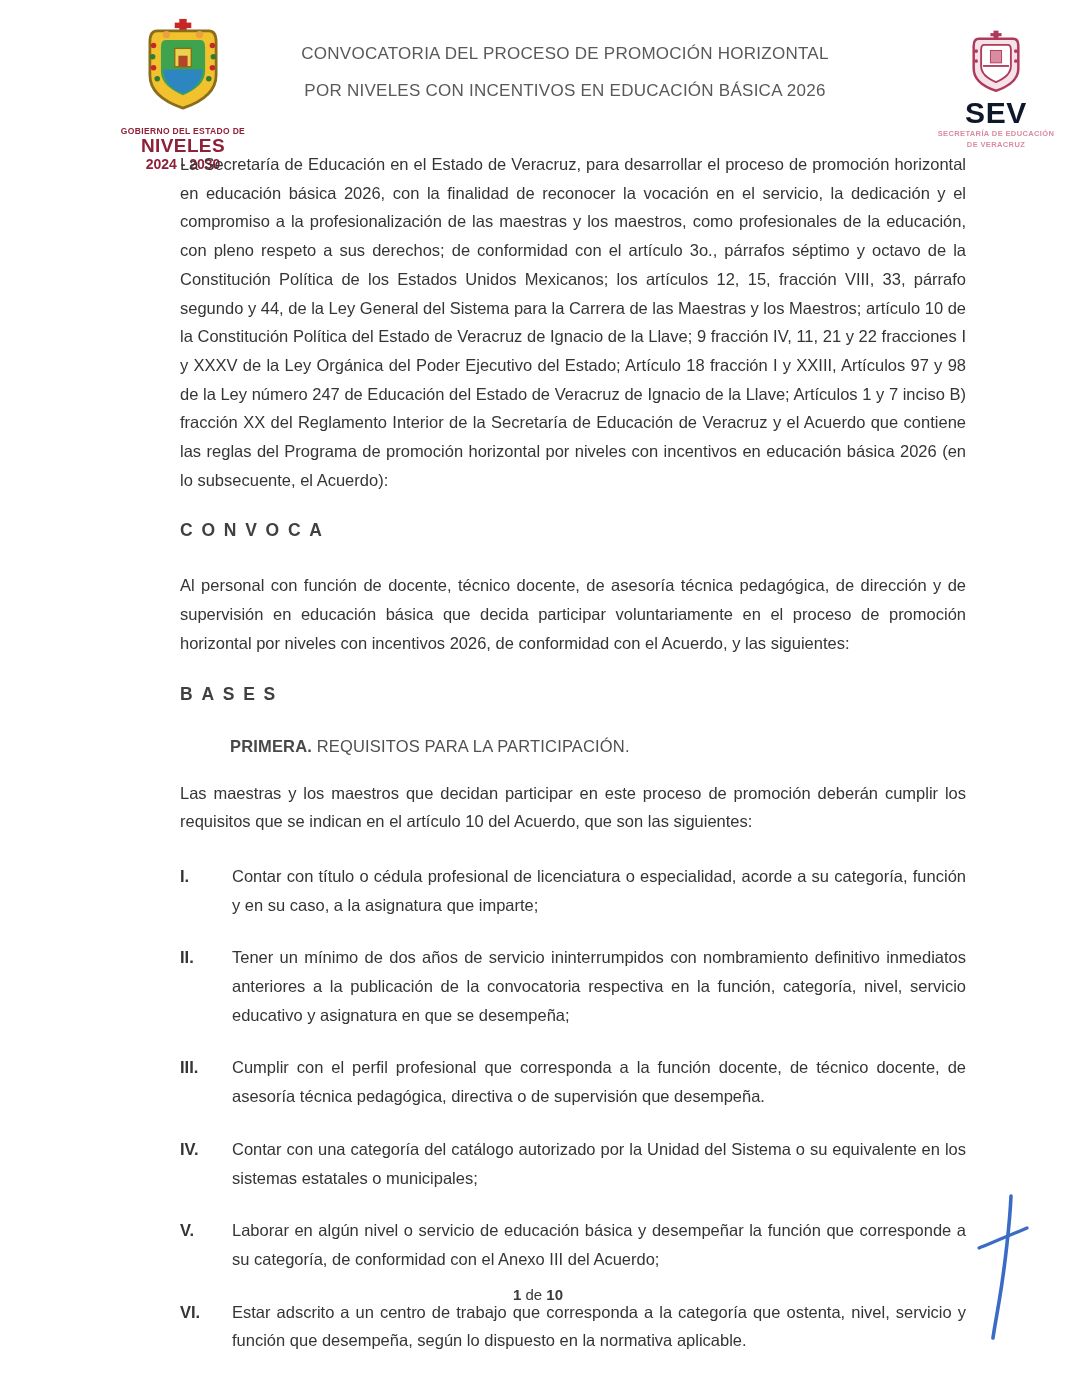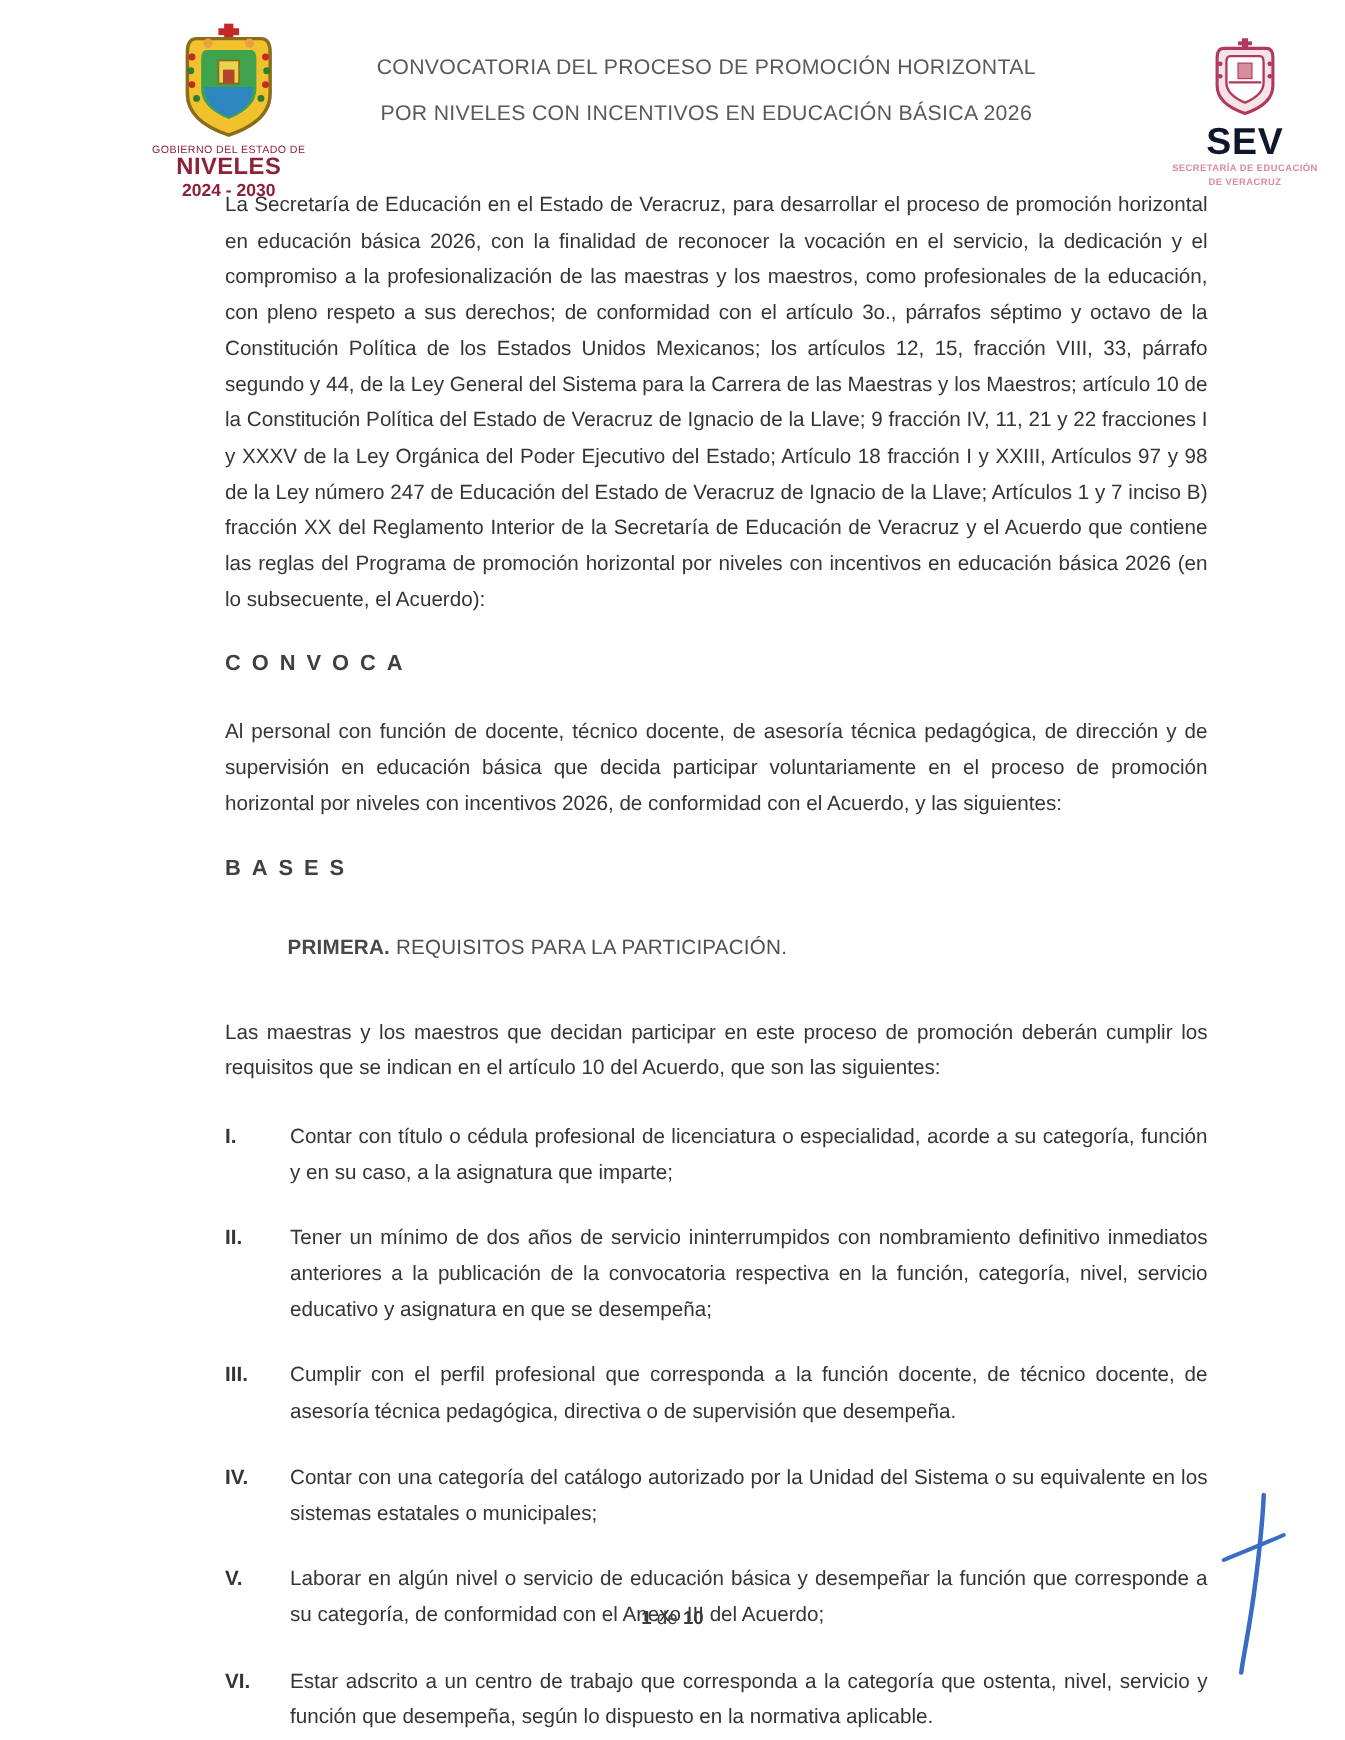--- a/index.html
+++ b/index.html
@@ -10,39 +10,39 @@
     background:#ffffff;
     font-family:"Liberation Sans", sans-serif;
     color:#353537;
     overflow:hidden;
   }
 
   
   .hdr { position:absolute; top:0; left:0; right:0; height:160px; }
   .logo-left { position:absolute; left:108px; top:18px; width:150px; text-align:center; }
   .logo-left .crest { display:block; margin:0 auto; }
-  .gob-line1 { font-size:8.5px; font-weight:normal; color:#8e2138; letter-spacing:.04em; margin-top:4px; }
+  .gob-line1 { font-size:8.5px; font-weight:bold; color:#8e2138; letter-spacing:.04em; margin-top:16px; }
   .gob-line2 { font-size:19px; font-weight:bold; color:#8e2138; letter-spacing:.02em; line-height:1.05; }
   .gob-line3 { font-size:14px; font-weight:bold; color:#8e2138; }
 
   .doc-title { position:absolute; left:280px; width:570px; top:44px; text-align:center;
                color:#58595b; font-size:17px; letter-spacing:.015em; }
   .doc-title .t-line { margin-bottom:17px; }
 
   .logo-right { position:absolute; left:932px; top:30px; width:128px; text-align:center; }
   .sev-acro { font-size:30px; font-weight:bold; color:#0f172a; letter-spacing:.02em; line-height:1; margin-top:2px; }
   .sev-cap { font-size:7.5px; font-weight:bold; color:#d98ba0; letter-spacing:.05em; line-height:1.5; }
 
   
   .doc-main { position:absolute; left:180px; width:786px; top:150px; }
   .para { text-align:justify; font-size:16.5px; line-height:1.74; margin:0 0 26px 0; }
   .center-heading { text-align:left; font-weight:bold; color:#3f4042; font-size:17.5px;
                     letter-spacing:.5em; margin:6px 0 30px 0; }
-  .center-heading.bases { margin:2px 0 44px 0; }
-  .section-line { margin:0 0 44px 50px; font-size:16.5px; color:#4f5052; letter-spacing:.01em; }
+  .center-heading.bases { margin:2px 0 32px 0; }
+  .section-line { margin:0 0 23px 50px; font-size:16.5px; color:#4f5052; letter-spacing:.01em; }
   .section-line .lbl { font-weight:bold; color:#47484a; }
 
   .req-list { margin-top:2px; }
   .req-item { display:flex; margin-bottom:24px; }
   .req-num { flex:0 0 52px; font-weight:bold; font-size:16.5px; line-height:1.74; }
   .req-text { flex:1; text-align:justify; font-size:16.5px; line-height:1.74; }
 
   
   .footer { position:absolute; left:0; right:0; top:1286px; text-align:center;
             font-size:15px; color:#3a3a3c; }

